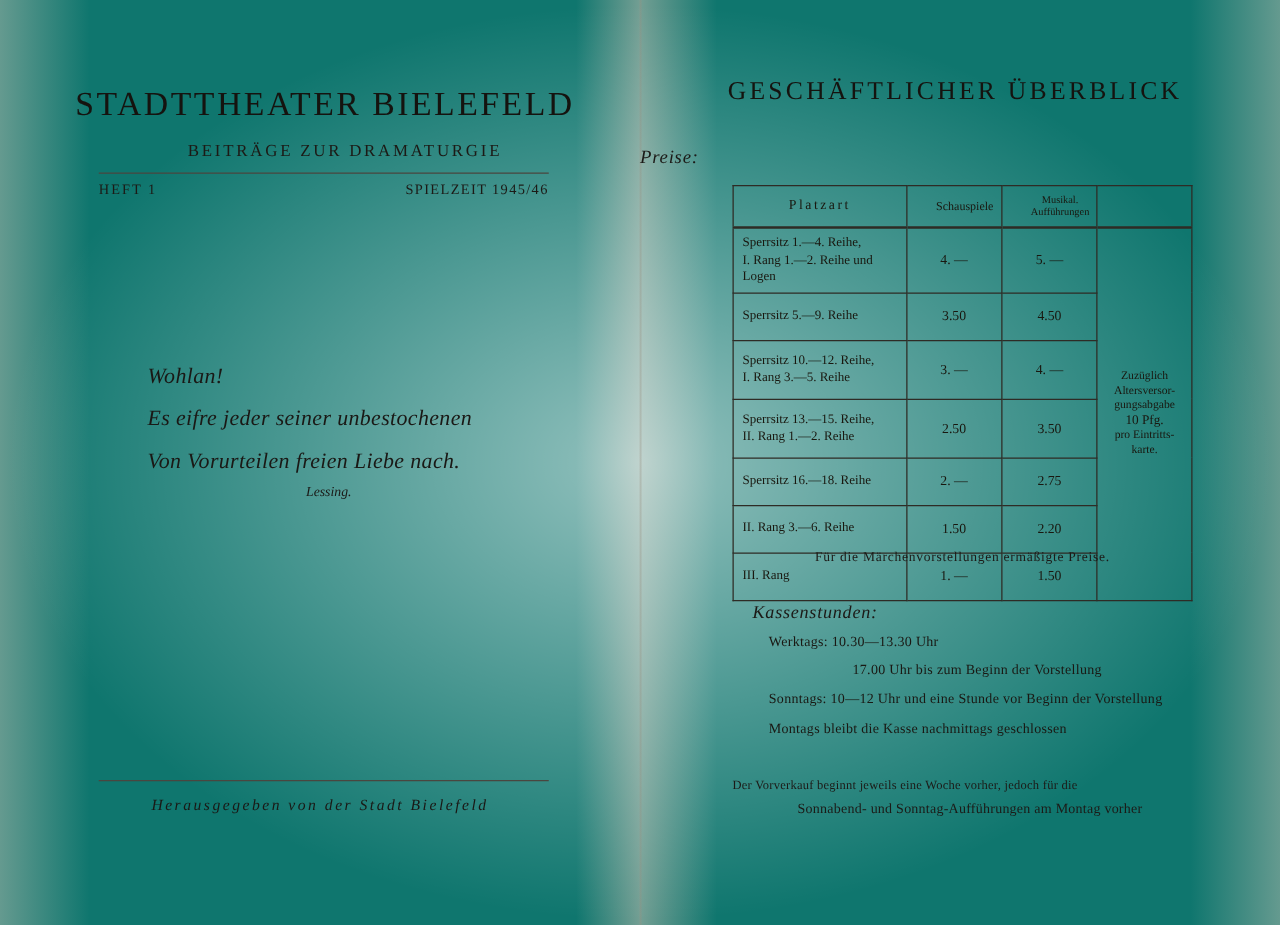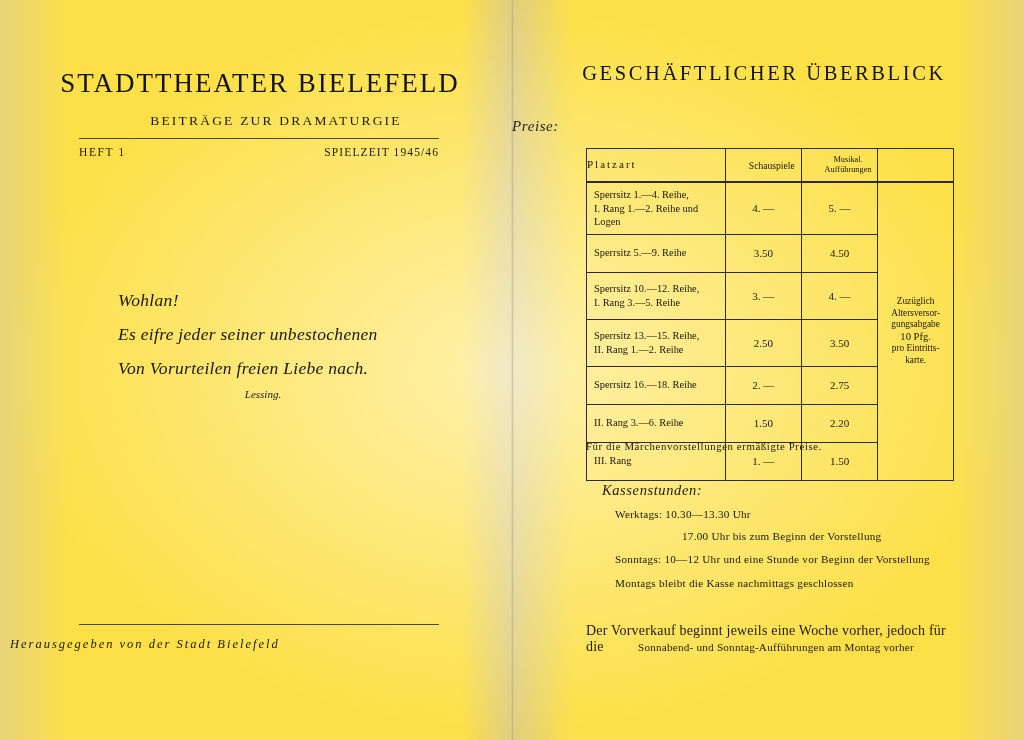--- a/index.html
+++ b/index.html
@@ -11,21 +11,21 @@
     height: 740px;
     background: #f2f0ea;
     font-family: "Liberation Serif", serif;
     color: #1c1a17;
     overflow: hidden;
     position: relative;
   }
   .page {
     position: absolute;
     inset: 0;
-    background: #fde047;
+    background: #0f766e;
   }
   
   .paper-tint {
     position: absolute;
     inset: 0;
     background:
       radial-gradient(ellipse at 50% 50%, rgba(255,255,255,0.55) 0%, rgba(255,255,255,0.0) 70%),
       linear-gradient(90deg, rgba(205,198,184,0.45) 0%, rgba(255,255,255,0) 7%, rgba(255,255,255,0) 45%,
                       rgba(198,192,178,0.55) 50%, rgba(255,255,255,0) 56%, rgba(255,255,255,0) 93%,
                       rgba(205,198,184,0.45) 100%);
@@ -119,25 +119,24 @@
   .rule-bottom {
     position: absolute;
     left: 79px; top: 624px;
     width: 360px; height: 1px;
     background: #4a463f;
   }
   .publisher {
     position: absolute;
     left: 0; top: 637px;
     width: 512px;
-    text-align: left;
+    text-align: center;
     font-size: 12.5px;
     font-style: italic;
     letter-spacing: 2.0px;
-    padding-left: 10px;
     box-sizing: border-box;
     color: #1a1815;
   }
 
   
   .right-page {
     position: absolute;
     left: 512px; top: 0;
     width: 512px; height: 740px;
   }
@@ -218,21 +217,21 @@
     font-size: 10.6px;
   }
   .row-h1 td { height: 36px; }
   .row-h2 td { height: 27px; }
 
   .maerchen {
     position: absolute;
     left: 74px;
     top: 440px;
     width: 368px;
-    text-align: left;
+    text-align: center;
     font-size: 10.8px;
     letter-spacing: 0.6px;
   }
   .kassenstunden {
     position: absolute;
     left: 90px;
     top: 482px;
     font-style: italic;
     font-size: 14.5px;
     letter-spacing: 0.6px;
@@ -244,21 +243,21 @@
     color: #1a1813;
   }
   .ks1 { left: 103px; top: 508px; }
   .ks2 { left: 170px; top: 530px; }
   .ks3 { left: 103px; top: 553px; }
   .ks4 { left: 103px; top: 577px; }
   .vv1 {
     position: absolute;
     left: 74px; top: 623px;
     width: 380px;
-    font-size: 14px;
+    font-size: 10px;
     letter-spacing: 0.2px;
   }
   .vv2 {
     position: absolute;
     left: 74px; top: 641px;
     width: 380px;
     text-align: center;
     font-size: 11.2px;
     letter-spacing: 0.2px;
   }
@@ -288,21 +287,21 @@
     <div class="publisher">Herausgegeben von der Stadt Bielefeld</div>
   </div>
 
   <div class="right-page">
     <div class="r-title">GESCHÄFTLICHER ÜBERBLICK</div>
     <div class="preise-label">Preise:</div>
 
     <table class="ptable">
       <tbody>
         <tr class="hdr-row">
-          <td class="c-platz hdr-platzart" style="text-align:left;padding:6px 0 6px 0 !important;">Platzart</td>
+          <td class="c-platz hdr-platzart" style="text-align:center;padding:6px 0 6px 0 !important;">Platzart</td>
           <td class="c-num hdr-mid">Schauspiele</td>
           <td class="c-num hdr-small">
             <span>Musikal.</span><br>
             <span>Aufführungen</span>
           </td>
           <td class="c-note"></td>
         </tr>
 
         <tr class="row-h1">
           <td class="c-platz">

